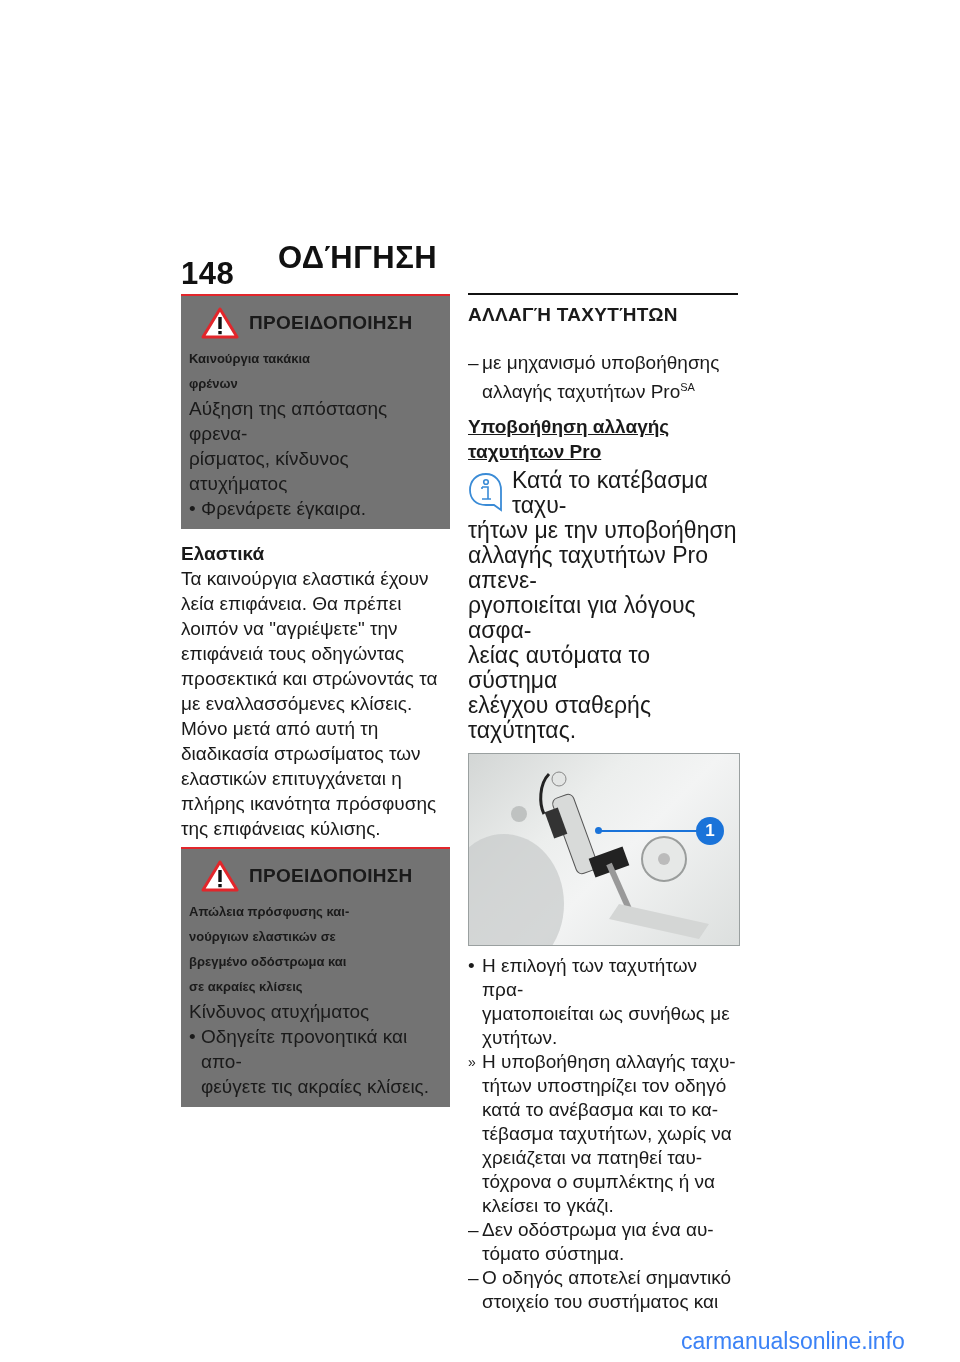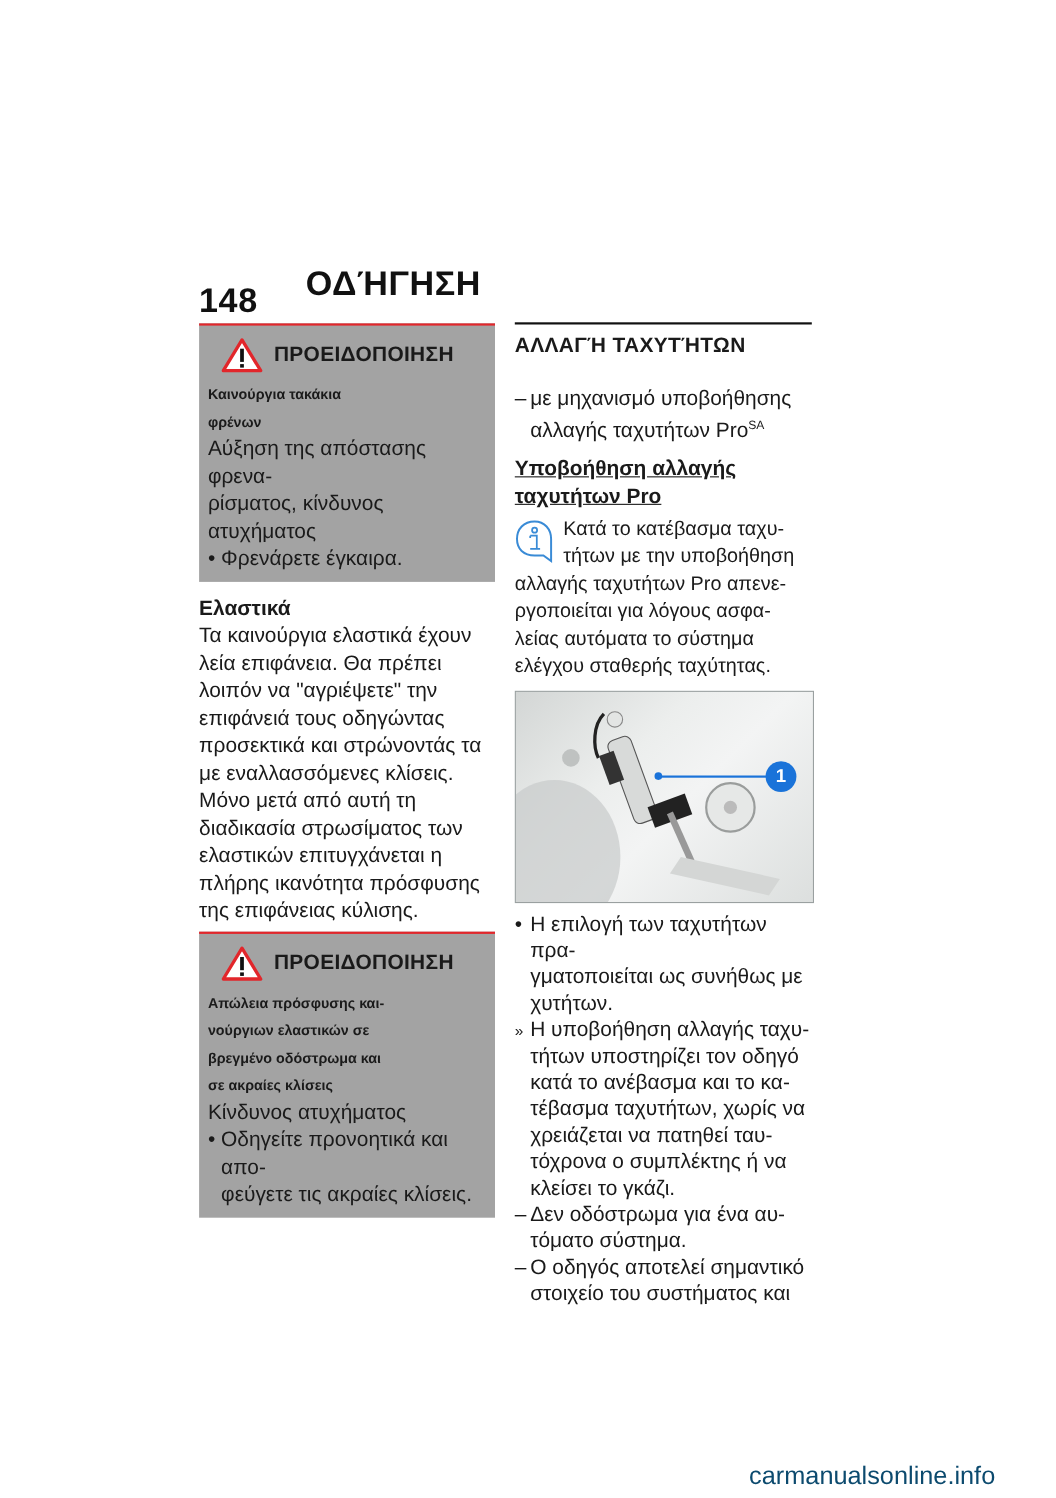--- a/index.html
+++ b/index.html
@@ -13,55 +13,55 @@
     font-weight: bold; font-size: 31px; color: #111; letter-spacing: 0.5px;
   }
   .page-header .num { position: absolute; left: 0; top: 16px; }
   .page-header .title { position: absolute; left: 97px; top: 0; white-space: nowrap; }
 
   .col { position: absolute; }
   .col-left { left: 181px; top: 294px; width: 269px; }
   .col-right { left: 468px; top: 293px; width: 270px; }
 
   .warn-box {
-    background: #a3a3a3; border-top: 2px solid #e2262b; padding: 10px 8px 8px 8px;
+    background: #737373; border-top: 2px solid #e2262b; padding: 10px 8px 8px 8px;
   }
   .warn-head { display: flex; align-items: center; height: 34px; margin-bottom: 6px; }
   .warn-icon { width: 38px; height: 32px; margin-left: 12px; margin-right: 10px; }
   .warn-title { font-weight: bold; font-size: 19px; letter-spacing: 0.3px; }
   .warn-sub { font-weight: bold; font-size: 13px; line-height: 25px; }
   .body-text { font-size: 19px; line-height: 25px; }
   .bullet { display: flex; }
   .bullet .mark { width: 12px; flex: none; }
 
   .sect-title { font-weight: bold; font-size: 19px; line-height: 25px; }
 
   .right-rule { height: 2px; background: #111; margin-bottom: 8px; }
   .right-head { font-weight: bold; font-size: 19px; letter-spacing: 0.3px; line-height: 24px; margin-bottom: 24px; }
   .dash-item { display: flex; font-size: 19px; line-height: 24px; }
   .dash-item .mark { width: 14px; flex: none; }
   sup { font-size: 11px; vertical-align: 7px; }
 
-  .info-wrap { position: relative; font-size: 18px; line-height: 25px; }
+  .info-wrap { position: relative; font-size: 23px; line-height: 25px; }
   .info-icon { float: left; width: 36px; height: 40px; margin: 4px 8px 0 0; }
 
   .figure {
     width: 270px; height: 191px; border: 1px solid #9aa0a0; margin-top: 10px; position: relative;
     background: linear-gradient(135deg, #d3d6d5 0%, #eceeed 35%, #f3f4f4 55%, #dcdfde 100%);
     overflow: hidden;
   }
   .callout-badge {
     position: absolute; left: 227px; top: 63px; width: 28px; height: 28px; border-radius: 50%;
     background: #1a73d9; color: #fff; font-weight: bold; font-size: 17px; text-align: center; line-height: 28px;
   }
   .callout-line { position: absolute; left: 130px; top: 76px; width: 98px; height: 2px; background: #1a73d9; }
   .callout-dot { position: absolute; left: 126px; top: 73px; width: 7px; height: 7px; border-radius: 50%; background: #1a73d9; }
 
   .watermark {
-    position: absolute; left: 681px; top: 1328px; font-size: 23px; color: #0c4a6e;
+    position: absolute; left: 681px; top: 1328px; font-size: 23px; color: #3b82f6;
   }
 </style>
 </head>
 <body>
 
 <div class="page-header">
   <span class="num">148</span>
   <span class="title">ΟΔΉΓΗΣΗ</span>
 </div>
 

